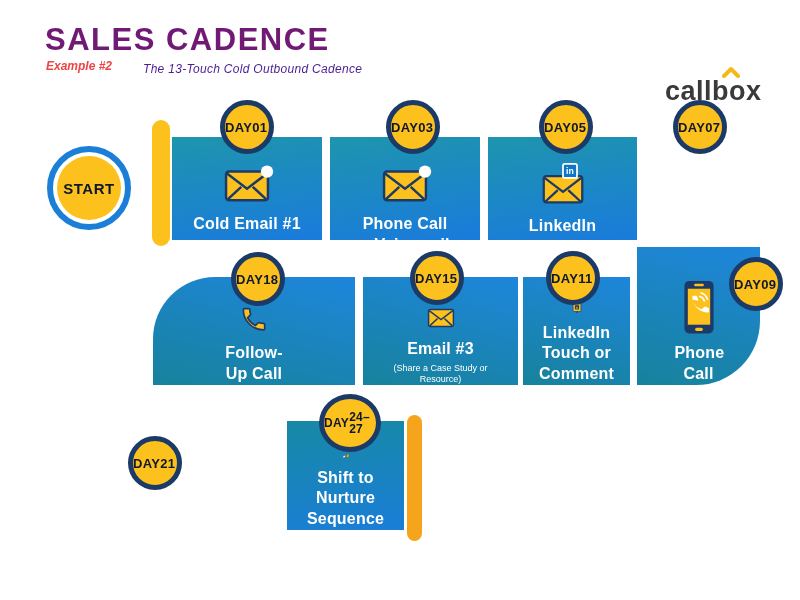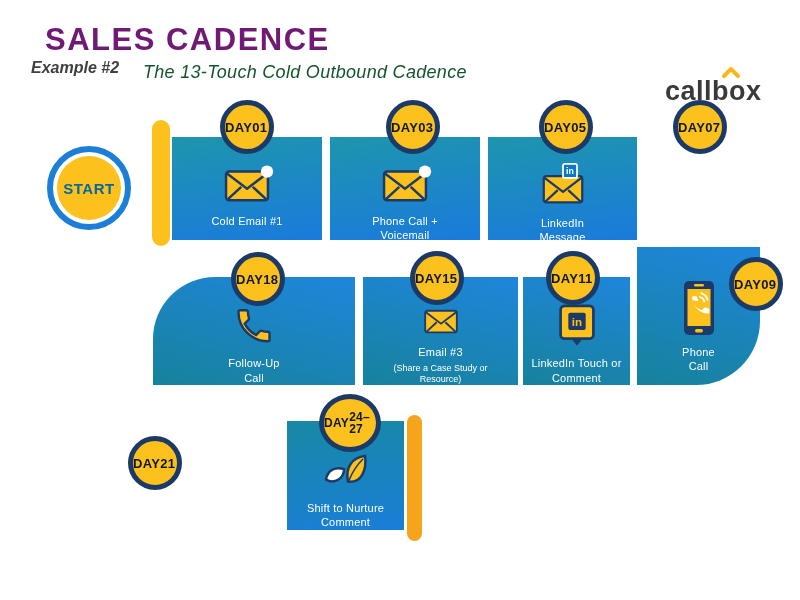--- a/index.html
+++ b/index.html
@@ -7,42 +7,42 @@
   #canvas {
     position:relative; width:800px; height:600px; background:#ffffff;
     font-family:"Liberation Sans", sans-serif; overflow:hidden; margin:0 auto;
   }
   
   .title {
     position:absolute; left:45px; top:22px; font-size:31px; font-weight:600;
     letter-spacing:1.5px; color:#701a75;
   }
   .example {
-    position:absolute; left:31px; top:59px; font-size:16px; font-weight:800;
-    font-style:italic; color:#404040;
+    position:absolute; left:46px; top:59px; font-size:12px; font-weight:800;
+    font-style:italic; color:#ef4444;
   }
   .tagline {
-    position:absolute; left:143px; top:62px; font-size:18px; font-weight:500;
-    font-style:italic; color:#14532d; letter-spacing:.3px;
+    position:absolute; left:143px; top:62px; font-size:12px; font-weight:500;
+    font-style:italic; color:#4c1d95; letter-spacing:.3px;
   }
   .logo {
     position:absolute; right:25px; top:32px; width:110px; height:40px;
     font-size:27px; font-weight:600; color:#3A3A3C; letter-spacing:.5px;margin-top:38px;
   }
   .logo .caret { position:absolute; left:57px; top:-4px; }
   .logo .word { position:absolute; left:0; top:6px; }
   
   .start-circle {
     position:absolute; left:47px; top:146px; width:84px; height:84px;
     border:6px solid #1B7ED7; border-radius:50%; background:#ffffff; padding:4px;
   }
   .start-inner {
     width:100%; height:100%; border-radius:50%; background:#FCC11D;
     display:flex; align-items:center; justify-content:center;
-    font-size:15px; font-weight:800; color:#0369a1; letter-spacing:.5px;
+    font-size:15px; font-weight:800; color:#0f172a; letter-spacing:.5px;
   }
   
   .vbar { position:absolute; border-radius:9px; }
   .bar-start { left:152px; top:120px; width:18px; height:126px; background:#FCC11D; }
   .bar-end   { left:407px; top:415px; width:15px; height:126px; background:#F7A41D; }
   
   .card {
     position:absolute; display:flex; flex-direction:column; align-items:center;
     color:#fff; text-align:center;
   }
@@ -56,21 +56,21 @@
         border-top-right-radius:62px; }
   .c5 { left:637px; top:247px; width:123px; height:138px; padding-top:32px; gap:8px;
         border-bottom-right-radius:64px; }
   .c6 { left:523px; top:277px; width:107px; height:108px; padding-top:26px; gap:9px; }
   .c7 { left:363px; top:277px; width:155px; height:108px; padding-top:28px; gap:10px; }
   .c8 { left:153px; top:277px; width:202px; height:108px; padding-top:28px; gap:10px;
         border-top-left-radius:62px; }
   .c9 { left:153px; top:394px; width:120px; height:136px; padding:34px 0 0 14px; gap:14px;
         border-bottom-left-radius:58px; }
   .c10{ left:287px; top:421px; width:117px; height:109px; padding-top:32px; gap:8px; }
-  .card-label { font-size:11px; font-weight:400; line-height:1.3; max-width:114px; letter-spacing:.2px; }
+  .card-label { font-size:16px; font-weight:700; line-height:1.3; max-width:114px; letter-spacing:.2px; }
   .card-sub   { font-size:9px;  font-weight:400; line-height:1.25; max-width:106px; margin-top:-7px; }
   .lbl-w48 { max-width:48px; } .lbl-w70 { max-width:72px; }
   .lbl-w90 { max-width:92px; } .lbl-w104 { max-width:104px; }
   .icon-row { display:flex; align-items:center; gap:7px; }
   
   .badge {
     position:absolute; width:54px; height:54px; border-radius:50%;
     background:#FCC11D; border:5px solid #1C3A67; z-index:5;
     display:flex; flex-direction:row; align-items:center; 
     color:#0f172a; font-weight:800; font-size:13px; line-height:13px; letter-spacing:.3px;
@@ -216,16 +216,16 @@
   <div class="badge wide b2427">
     <span>DAY</span>
       <span>24–27</span>
   </div>
   <div class="card grad3 c10">
     <svg width="54" height="40" viewBox="0 0 54 42">
       <path d="M47 3 C34 5 26 14 29 30 C43 32 49 18 47 3 Z" fill="#FCC11D" stroke="#1C3A67" stroke-width="2.6" stroke-linejoin="round"></path>
       <path d="M30 29 C34 19 40 11 45 6" fill="none" stroke="#1C3A67" stroke-width="1.6"></path>
       <path d="M6 28 C7.5 18 16 14 25 17 C24.5 27 15 33 6 28 Z" fill="#ffffff" stroke="#1C3A67" stroke-width="2.6" stroke-linejoin="round"></path>
     </svg>
-    <span class="card-label lbl-w104">Shift to Nurture Comment</span>
+    <span class="card-label lbl-w104">Shift to Nurture Sequence</span>
   </div>
 
 </div>
 
 </body></html>

